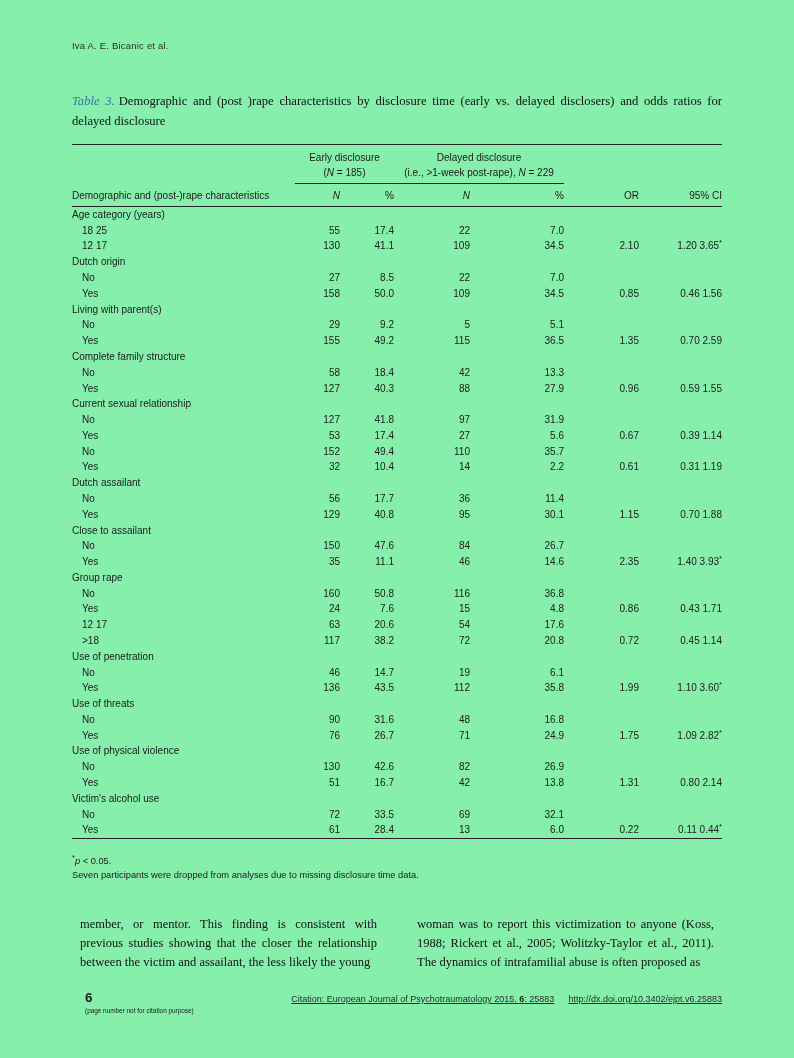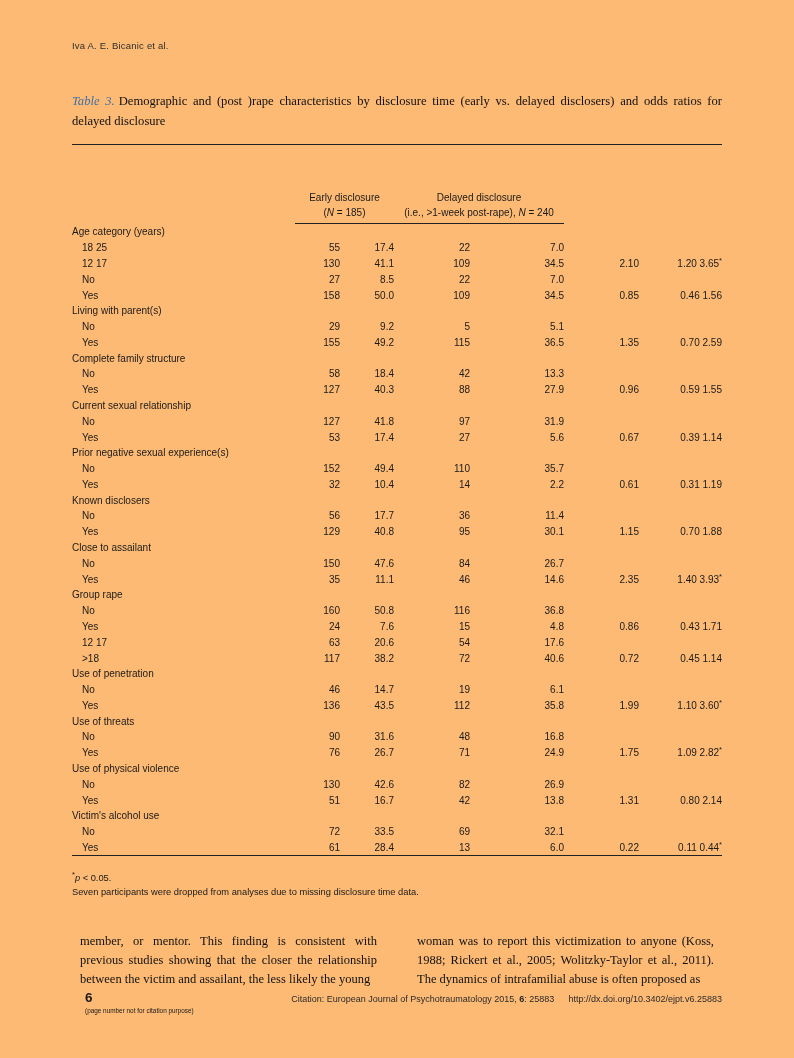--- a/index.html
+++ b/index.html
@@ -1,17 +1,17 @@
 <!DOCTYPE html>
 <html><head>
 <meta charset="utf-8">
 <style>
   html,body { margin:0; padding:0; background:#ffffff; }
   .page {
-    position:relative; width:794px; height:1058px; background:#fdba74;
+    position:relative; width:794px; height:1058px; background:#86efac;
     box-sizing:border-box; padding:40px 72px 0 72px;
     font-family:"Liberation Sans", sans-serif; color:#1a1a1a;
     overflow:hidden;
   }
   .running-head { font-size:9.5px; color:#2e2e2e; letter-spacing:.2px; }
 
   .caption {
     margin:41px 0 0 0; font-family:"Liberation Serif", serif;
     font-size:12.6px; line-height:1.55; text-align:justify; color:#111;
   }
@@ -19,21 +19,21 @@
 
   table.tbl {
     margin-top:13px; width:650px; border-collapse:collapse;
     font-size:10px; color:#1a1a1a;
     border-top:1.5px solid #222; border-bottom:1.2px solid #222;
   }
   table.tbl th { font-weight:normal; }
   .group-row th { padding:0; vertical-align:top; }
   .grp {
     text-align:center; line-height:1.5; padding:5px 0 3px 0;
-    border-bottom:1px solid #222; white-space:nowrap;margin-top:40px;
+    border-bottom:1px solid #222; white-space:nowrap;
   }
   .head-row th {
     border-bottom:1.5px solid #222; vertical-align:bottom;
     padding:6px 0 4.5px 0;
   }
   .head-row th.lbl { text-align:left; }
   th.num, td.num { text-align:right; white-space:nowrap; }
   td { padding:2.4px 0; }
   td.cat { padding-left:0; }
   td.sub { padding-left:10px; }
@@ -49,21 +49,21 @@
   }
   .body-cols p { margin:8px; width:313px; text-align:justify; }
 
   .footer {
     position:absolute; left:72px; right:72px; top:991px;
     display:flex; align-items:flex-start;
   }
   .pageno-block { margin-left:13px; }
   .pageno { font-size:13.5px; font-weight:bold; line-height:1; }
   .pagenote { font-size:6.4px; margin-top:2px; color:#1a1a1a; }
-  .citation { margin-left:auto; font-size:9px; color:#2b2b2b; white-space:nowrap; padding-top:3px; }
+  .citation { margin-left:auto; font-size:9px; color:#2b2b2b; white-space:nowrap; padding-top:3px;text-decoration:underline; }
   .citation b { font-weight:bold; }
   .doi { margin-left:14px; color:#2b2b2b; text-decoration:none; }
 </style>
 </head>
 <body>
 
 <div class="page">
 
   <div class="running-head">Iva A. E. Bicanic et al.</div>
 
@@ -84,25 +84,34 @@
         <th></th>
         <th colspan="2">
           <div class="grp">
             <div>Early disclosure</div>
             <div><span>(</span><span class="it">N</span><span> = 185)</span></div>
           </div>
         </th>
         <th colspan="2">
           <div class="grp">
             <div>Delayed disclosure</div>
-            <div><span>(i.e., &gt;1-week post-rape), </span><span class="it">N</span><span> = 240</span></div>
+            <div><span>(i.e., &gt;1-week post-rape), </span><span class="it">N</span><span> = 229</span></div>
           </div>
         </th>
         <th></th>
         <th></th>
+      </tr>
+      <tr class="head-row">
+        <th class="lbl">Demographic and (post-)rape characteristics</th>
+        <th class="num it">N</th>
+        <th class="num">%</th>
+        <th class="num it">N</th>
+        <th class="num">%</th>
+        <th class="num">OR</th>
+        <th class="num">95% CI</th>
       </tr>
     </thead>
     <tbody>
         <tr>
           <td colspan="7" class="cat">Age category (years)</td>
         </tr>
         <tr>
           <td class="sub">18 25</td>
           <td class="num">55</td>
           <td class="num">17.4</td>
@@ -114,20 +123,23 @@
         <tr>
           <td class="sub">12 17</td>
           <td class="num">130</td>
           <td class="num">41.1</td>
           <td class="num">109</td>
           <td class="num">34.5</td>
           <td class="num">2.10</td>
           <td class="num">1.20 3.65<sup>*</sup></td>
         </tr>
         <tr>
+          <td colspan="7" class="cat">Dutch origin</td>
+        </tr>
+        <tr>
           <td class="sub">No</td>
           <td class="num">27</td>
           <td class="num">8.5</td>
           <td class="num">22</td>
           <td class="num">7.0</td>
           <td class="num"></td>
           <td class="num"></td>
         </tr>
         <tr>
           <td class="sub">Yes</td>
@@ -195,42 +207,39 @@
         <tr>
           <td class="sub">Yes</td>
           <td class="num">53</td>
           <td class="num">17.4</td>
           <td class="num">27</td>
           <td class="num">5.6</td>
           <td class="num">0.67</td>
           <td class="num">0.39 1.14</td>
         </tr>
         <tr>
-          <td colspan="7" class="cat">Prior negative sexual experience(s)</td>
-        </tr>
-        <tr>
           <td class="sub">No</td>
           <td class="num">152</td>
           <td class="num">49.4</td>
           <td class="num">110</td>
           <td class="num">35.7</td>
           <td class="num"></td>
           <td class="num"></td>
         </tr>
         <tr>
           <td class="sub">Yes</td>
           <td class="num">32</td>
           <td class="num">10.4</td>
           <td class="num">14</td>
           <td class="num">2.2</td>
           <td class="num">0.61</td>
           <td class="num">0.31 1.19</td>
         </tr>
         <tr>
-          <td colspan="7" class="cat">Known disclosers</td>
+          <td colspan="7" class="cat">Dutch assailant</td>
         </tr>
         <tr>
           <td class="sub">No</td>
           <td class="num">56</td>
           <td class="num">17.7</td>
           <td class="num">36</td>
           <td class="num">11.4</td>
           <td class="num"></td>
           <td class="num"></td>
         </tr>
@@ -292,21 +301,21 @@
           <td class="num">54</td>
           <td class="num">17.6</td>
           <td class="num"></td>
           <td class="num"></td>
         </tr>
         <tr>
           <td class="sub">&gt;18</td>
           <td class="num">117</td>
           <td class="num">38.2</td>
           <td class="num">72</td>
-          <td class="num">40.6</td>
+          <td class="num">20.8</td>
           <td class="num">0.72</td>
           <td class="num">0.45 1.14</td>
         </tr>
         <tr>
           <td colspan="7" class="cat">Use of penetration</td>
         </tr>
         <tr>
           <td class="sub">No</td>
           <td class="num">46</td>
           <td class="num">14.7</td>

